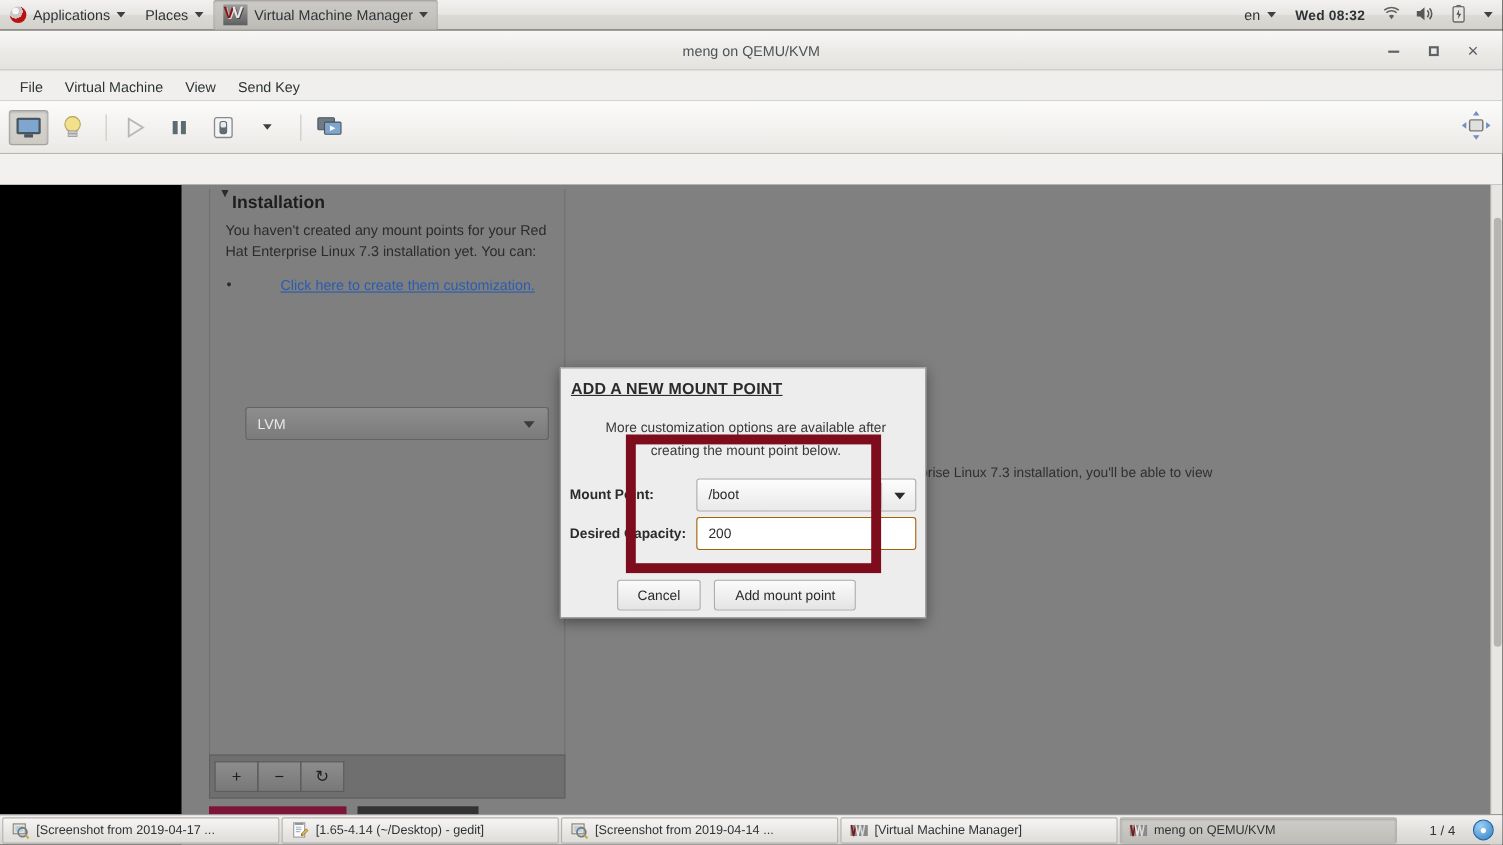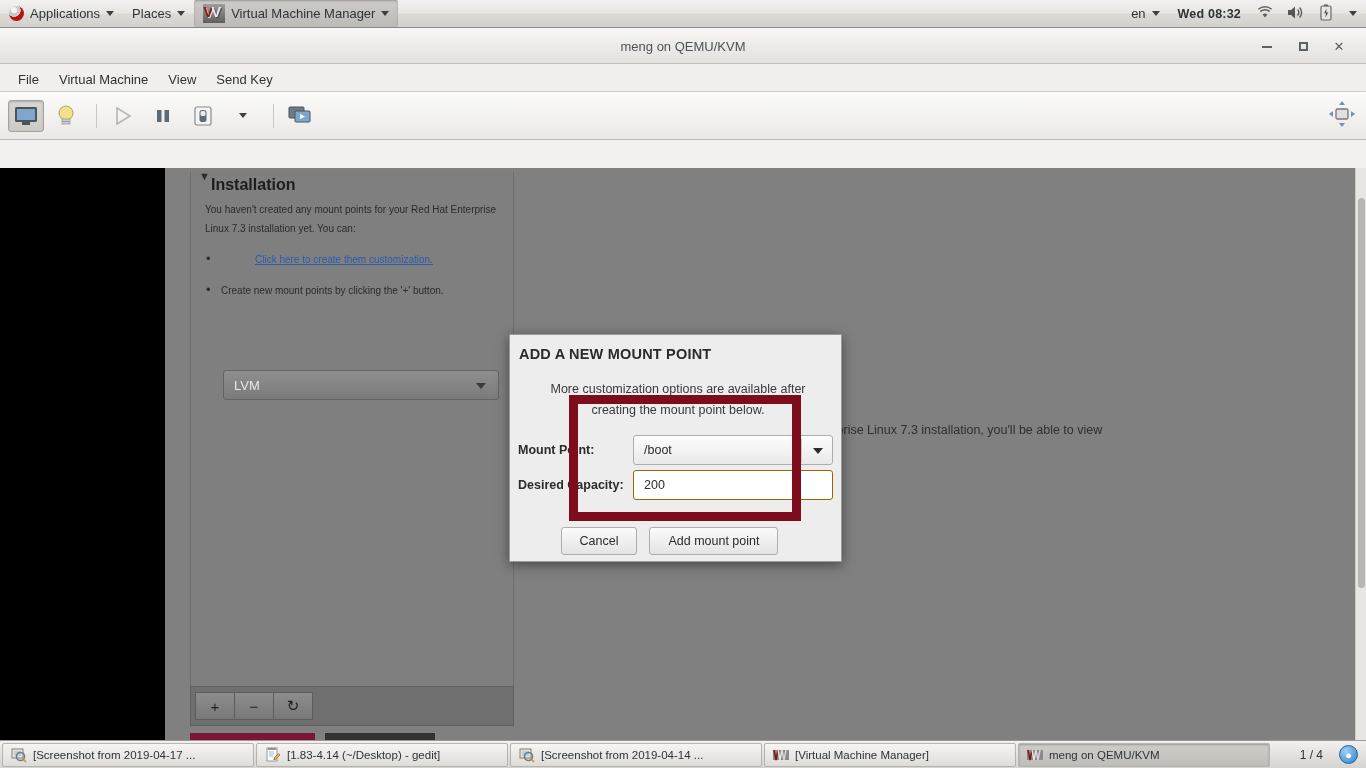--- a/index.html
+++ b/index.html
@@ -115,21 +115,21 @@
 
   .left-panel{
     position:absolute; left:25px; top:4px; width:324px; height:515px;
     background:#7f7f7f; border:1px solid #6e6e6e; border-top:none;
     overflow:hidden;
   }
   .lp-arrow{ position:absolute; left:8px; top:-2px; color:#2b2b2b; font-size:11px;}
   .lp-title{
     position:absolute; left:20px; top:4px; font-size:16px; font-weight:bold; color:#1d1d1d;
   }
-  .lp-body{ position:absolute; left:14px; top:28px; width:300px; color:#2b2b2b; font-size:10px; line-height:19px;}
+  .lp-body{ position:absolute; left:14px; top:28px; width:300px; color:#2b2b2b; font-size:13px; line-height:19px;}
   .lp-body p{ margin-bottom:12px; }
   .lp-list{ list-style:none; }
   .lp-li{ position:relative; padding-left:16px; margin-bottom:12px; }
   .lp-li:before{ content:"\2022"; position:absolute; left:1px; top:-1px; font-size:13px; color:#2b2b2b;}
   .lp-li.indent{ padding-left:50px; }
   .lp-link{ color:#2a5db0; text-decoration:underline; cursor:pointer; }
   .lp-combo{
     position:absolute; left:32px; top:198px; width:276px; height:30px;
     background:linear-gradient(to bottom,#8e8e8e,#7b7b7b);
     border:1px solid #636363; border-radius:3px;
@@ -165,21 +165,21 @@
   }
 
   
   .dialog{
     position:absolute; left:509px; top:306px; width:333px; height:228px;
     background:#ededed; border:1px solid #9a9a9a;
     box-shadow:0 3px 12px rgba(0,0,0,.45);
   }
   .dlg-title{
     position:absolute; left:9px; top:11px; font-size:14.5px; font-weight:bold;
-    color:#2b2b2b; letter-spacing:.2px;
+    color:#2b2b2b; letter-spacing:.2px;text-decoration:underline;
   }
   .dlg-sub{
     position:absolute; left:18px; top:44px; width:300px; text-align:center;
     font-size:12.5px; color:#3a3a3a; line-height:21px;
   }
   .dlg-row{ position:absolute; left:8px; height:30px; display:flex; align-items:center; }
   .dlg-label{ width:115px; font-size:12.5px; font-weight:bold; color:#2b2b2b; }
   .dlg-combo{
     width:200px;height:30px; background:linear-gradient(to bottom,#fdfdfd,#e9e9e9);
     border:1px solid #adadad; border-radius:3px; position:relative;
@@ -393,23 +393,20 @@
 
         <div class="left-panel">
           <span class="lp-arrow">▼</span>
           <div class="lp-title">Installation</div>
           <div class="lp-body">
             <p>You haven't created any mount points for your Red Hat Enterprise Linux 7.3 installation yet.  You can:</p>
             <ul class="lp-list">
               <li class="lp-li indent">
                 <span class="lp-link">Click here to create them customization.</span>
               </li>
-              <li class="lp-li">
-                <span>Create new mount points by clicking the '+' button.</span>
-              </li>
             </ul>
           </div>
           <div class="lp-combo">
             <span>LVM</span>
             <span class="arr"></span>
           </div>
         </div>
 
         <div class="btnbar">
           <div class="mini-btn">+</div>
@@ -470,21 +467,21 @@
     </div>
 
     <div class="tb-item">
       <svg class="mini-ico" viewBox="0 0 16 16">
         <rect x="2" y="1" width="10" height="13" fill="#fdfdfd" stroke="#9a9a9a"></rect>
         <path d="M3 2 h8" stroke="#777" stroke-width="1.4"></path>
         <path d="M4 5 h5 M4 7 h5 M4 9 h4" stroke="#9fb7cc" stroke-width="1"></path>
         <path d="M9 11 L13.5 6.5 L15 8 L10.5 12.5 Z" fill="#e8b94a" stroke="#8a6b1e" stroke-width=".7"></path>
         <path d="M9 11 L10.5 12.5 L8.5 13 Z" fill="#6b5a33"></path>
       </svg>
-      <span>[1.83-4.14 (~/Desktop) - gedit]</span>
+      <span>[1.65-4.14 (~/Desktop) - gedit]</span>
     </div>
 
     <div class="tb-item">
       <svg class="mini-ico" viewBox="0 0 16 16">
         <rect x="1" y="2" width="11" height="9" fill="#e8e3d6" stroke="#8a8070"></rect>
         <rect x="3" y="4" width="7" height="5" fill="#b9cfe0"></rect>
         <circle cx="9.5" cy="9.5" r="4" fill="none" stroke="#6f7b86" stroke-width="1.6"></circle>
         <path d="M12.5 12.5 L15 15" stroke="#c8a84a" stroke-width="2"></path>
       </svg>
       <span>[Screenshot from 2019-04-14 ...</span>

